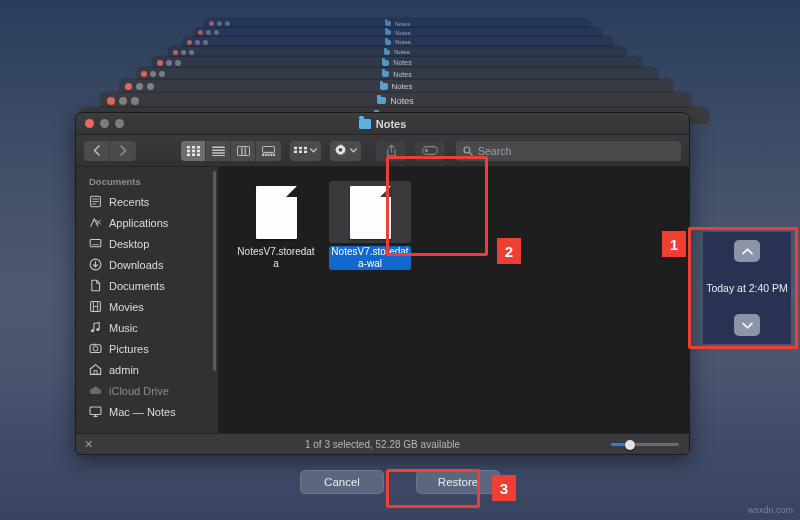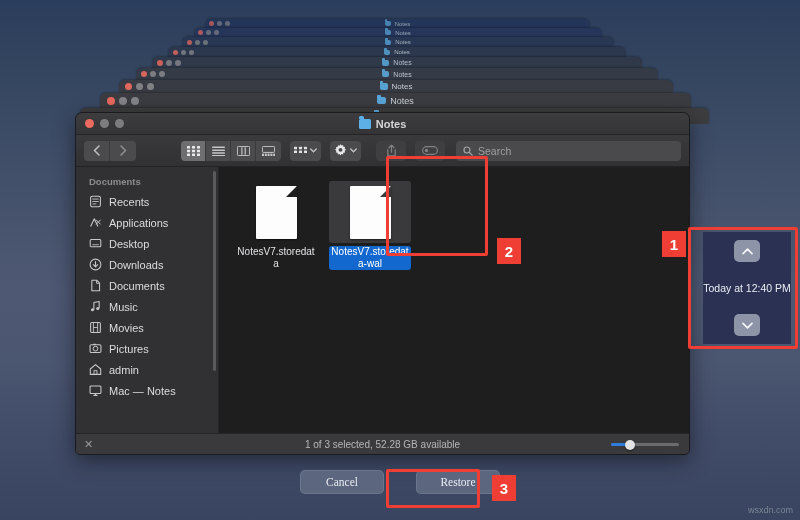--- a/index.html
+++ b/index.html
@@ -201,21 +201,20 @@
   .bottom-bar {
     position:absolute; left:0; right:0; bottom:26px;
     display:flex; justify-content:center; gap: 32px;
   }
   .btn {
     width: 84px; height: 24px; border-radius: 5px;
     background: #5c667e;
     color:#e8ecf3; font-size: 11.5px;
     display:flex; align-items:center; justify-content:center;
     border: 1px solid rgba(255,255,255,.10);
-    font-family: Liberation Serif, serif;
   }
 
   
   #tmpanel {
     position:absolute; left:703px; top:232px;
     width: 88px; height: 112px;
     background: #2b3152;
     display:flex; flex-direction:column; align-items:center;
     justify-content:space-between;
     padding: 8px 0;
@@ -543,54 +542,62 @@
               <svg width="13" height="13" viewBox="0 0 16 16">
                 <path d="M3.5 1.5h6l3.5 3.5v9.5h-9.5z" fill="none" stroke="#c9c9cb" stroke-width="1.3" stroke-linejoin="round"></path>
                 <path d="M9.3 1.8v3.5h3.5" fill="none" stroke="#c9c9cb" stroke-width="1.1"></path>
               </svg>
             </span>
             <span>Documents</span>
           </div>
           <div class="sb-item">
             <span class="sb-ico">
               <svg width="13" height="13" viewBox="0 0 16 16">
+                <rect x="2" y="1.8" width="12" height="12.4" rx="1.3" fill="none" stroke="#c9c9cb" stroke-width="1.3"></rect>
+                <path d="M5.4 2v12M10.6 2v12M5.4 8h5.2" stroke="#c9c9cb" stroke-width="1.1"></path>
+              </svg>
+            </span>
+            <span>Movies</span>
+          </div>
+          <div class="sb-item">
+            <span class="sb-ico">
+              <svg width="13" height="13" viewBox="0 0 16 16">
                 <path d="M6 12V3.2l6.5-1.4v8.4" fill="none" stroke="#c9c9cb" stroke-width="1.3" stroke-linejoin="round"></path>
                 <circle cx="4.3" cy="12" r="1.9" fill="#c9c9cb"></circle>
                 <circle cx="10.8" cy="10.4" r="1.9" fill="#c9c9cb"></circle>
               </svg>
             </span>
             <span>Music</span>
           </div>
           <div class="sb-item">
             <span class="sb-ico">
               <svg width="13" height="13" viewBox="0 0 16 16">
-                <rect x="2" y="1.8" width="12" height="12.4" rx="1.3" fill="none" stroke="#c9c9cb" stroke-width="1.3"></rect>
-                <path d="M5.4 2v12M10.6 2v12M5.4 8h5.2" stroke="#c9c9cb" stroke-width="1.1"></path>
-              </svg>
-            </span>
-            <span>Movies</span>
-          </div>
-          <div class="sb-item">
-            <span class="sb-ico">
-              <svg width="13" height="13" viewBox="0 0 16 16">
                 <rect x="1.3" y="3.4" width="13.4" height="9.6" rx="1.6" fill="none" stroke="#c9c9cb" stroke-width="1.3"></rect>
                 <circle cx="8" cy="8.2" r="2.9" fill="none" stroke="#c9c9cb" stroke-width="1.2"></circle>
                 <rect x="5" y="2" width="3.6" height="1.8" rx=".6" fill="#c9c9cb"></rect>
               </svg>
             </span>
             <span>Pictures</span>
           </div>
           <div class="sb-item">
             <span class="sb-ico">
               <svg width="13" height="13" viewBox="0 0 16 16">
                 <path d="M1.6 7.4 L8 2 L14.4 7.4 V14 H1.6 Z" fill="none" stroke="#c9c9cb" stroke-width="1.3" stroke-linejoin="round"></path>
                 <rect x="6.2" y="9.4" width="3.6" height="4.6" fill="none" stroke="#c9c9cb" stroke-width="1.1"></rect>
               </svg>
             </span>
             <span>admin</span>
+          </div>
+          <div class="sb-item dim">
+            <span class="sb-ico" style="opacity: 0.62;">
+              <svg width="14" height="11" viewBox="0 0 18 12">
+                <path d="M4.6 11h9.1a3.5 3.5 0 0 0 .3-6.97A4.7 4.7 0 0 0 5.2 3.4 3.8 3.8 0 0 0 4.6 11z" fill="#8d8d8f"></path>
+              </svg>
+            </span>
+            <span>iCloud Drive</span>
           </div>
           <div class="sb-item">
             <span class="sb-ico">
               <svg width="13" height="13" viewBox="0 0 16 16">
                 <rect x="1.3" y="2.4" width="13.4" height="9.2" rx="1.2" fill="none" stroke="#c9c9cb" stroke-width="1.3"></rect>
                 <path d="M6 14h4" stroke="#c9c9cb" stroke-width="1.3" stroke-linecap="round"></path>
                 <path d="M8 11.6V14" stroke="#c9c9cb" stroke-width="1.2"></path>
               </svg>
             </span>
             <span>Mac — Notes</span>
@@ -630,21 +637,21 @@
     <div class="btn">Cancel</div>
     <div class="btn">Restore</div>
   </div>
 
   <div id="tmpanel">
     <div class="tmbtn">
       <svg width="11" height="7" viewBox="0 0 11 7">
           <path d="M1 5.6 L5.5 1.2 L10 5.6" stroke="#f2f4f8" stroke-width="1.7" fill="none" stroke-linecap="round" stroke-linejoin="round"></path>
         </svg>
     </div>
-    <div class="tmdate">Today at 12:40 PM</div>
+    <div class="tmdate">Today at 2:40 PM</div>
     <div class="tmbtn">
       <svg width="11" height="7" viewBox="0 0 11 7">
           <path d="M1 1.4 L5.5 5.8 L10 1.4" stroke="#f2f4f8" stroke-width="1.7" fill="none" stroke-linecap="round" stroke-linejoin="round"></path>
         </svg>
     </div>
   </div>
 
   <div class="anno-box" style="left:688px; top:227px; width:110px; height:122px;"></div>
   <div class="anno-num" style="left:662px; top:231px;">1</div>
 

